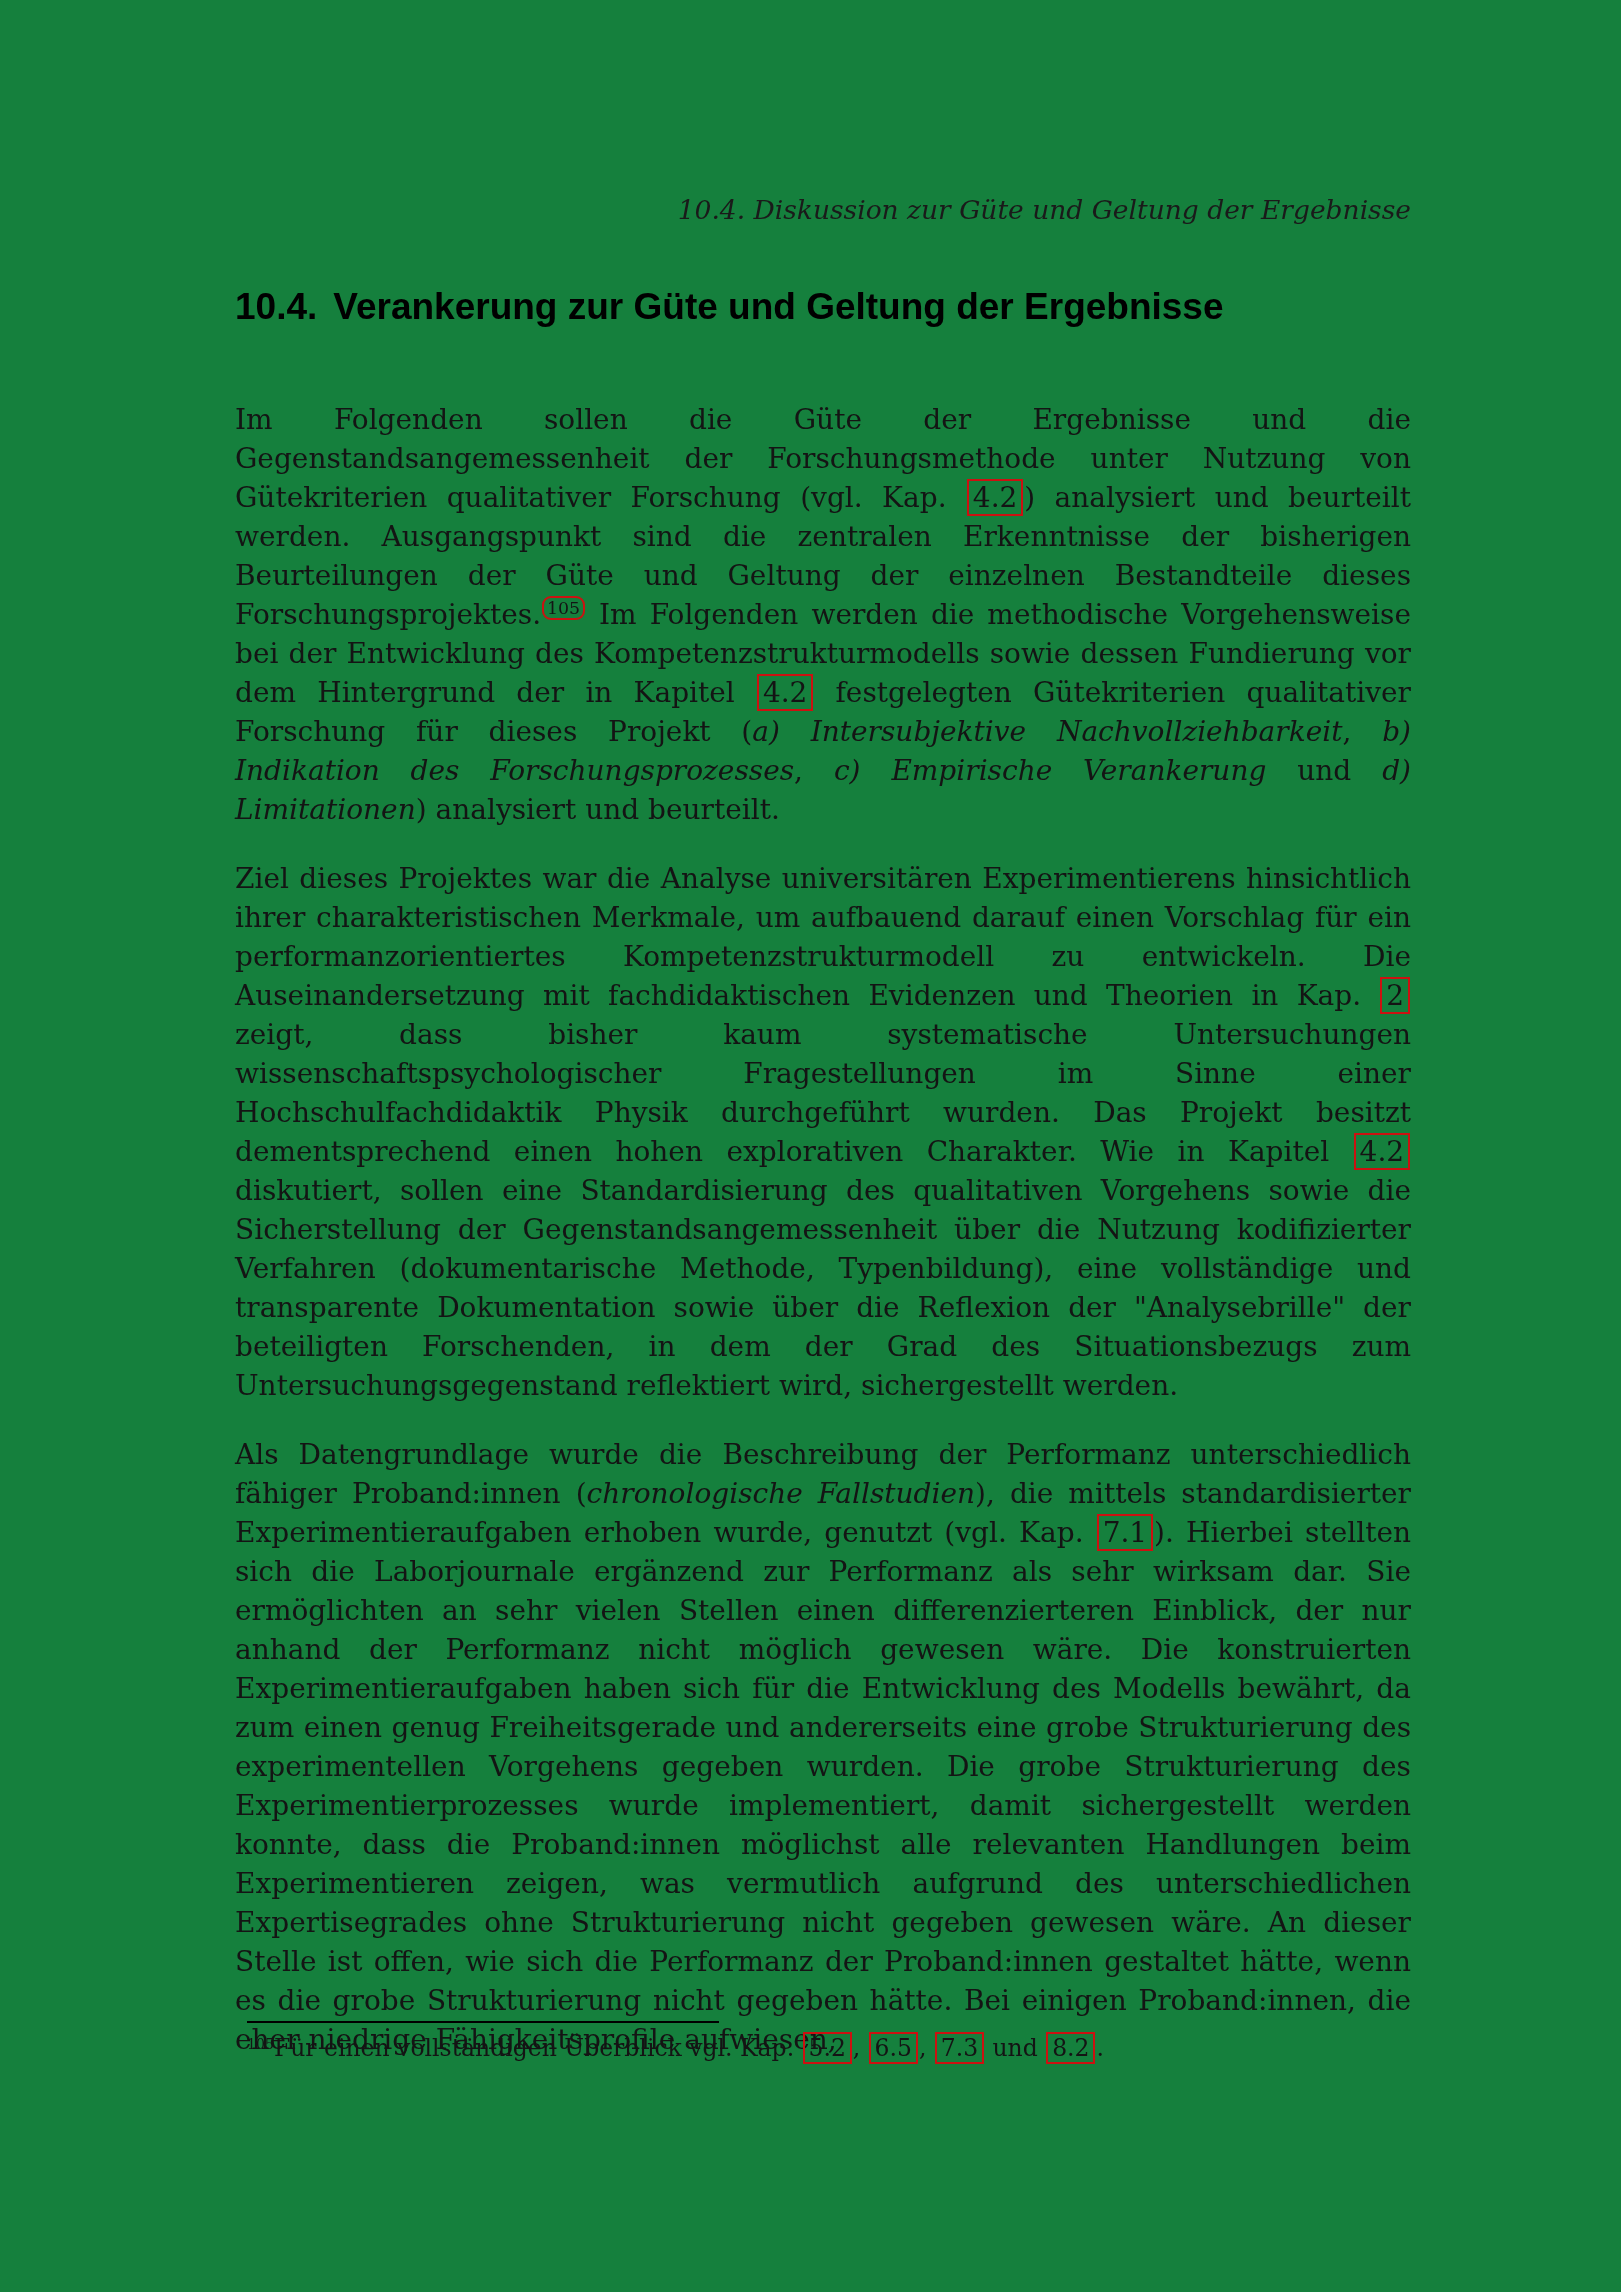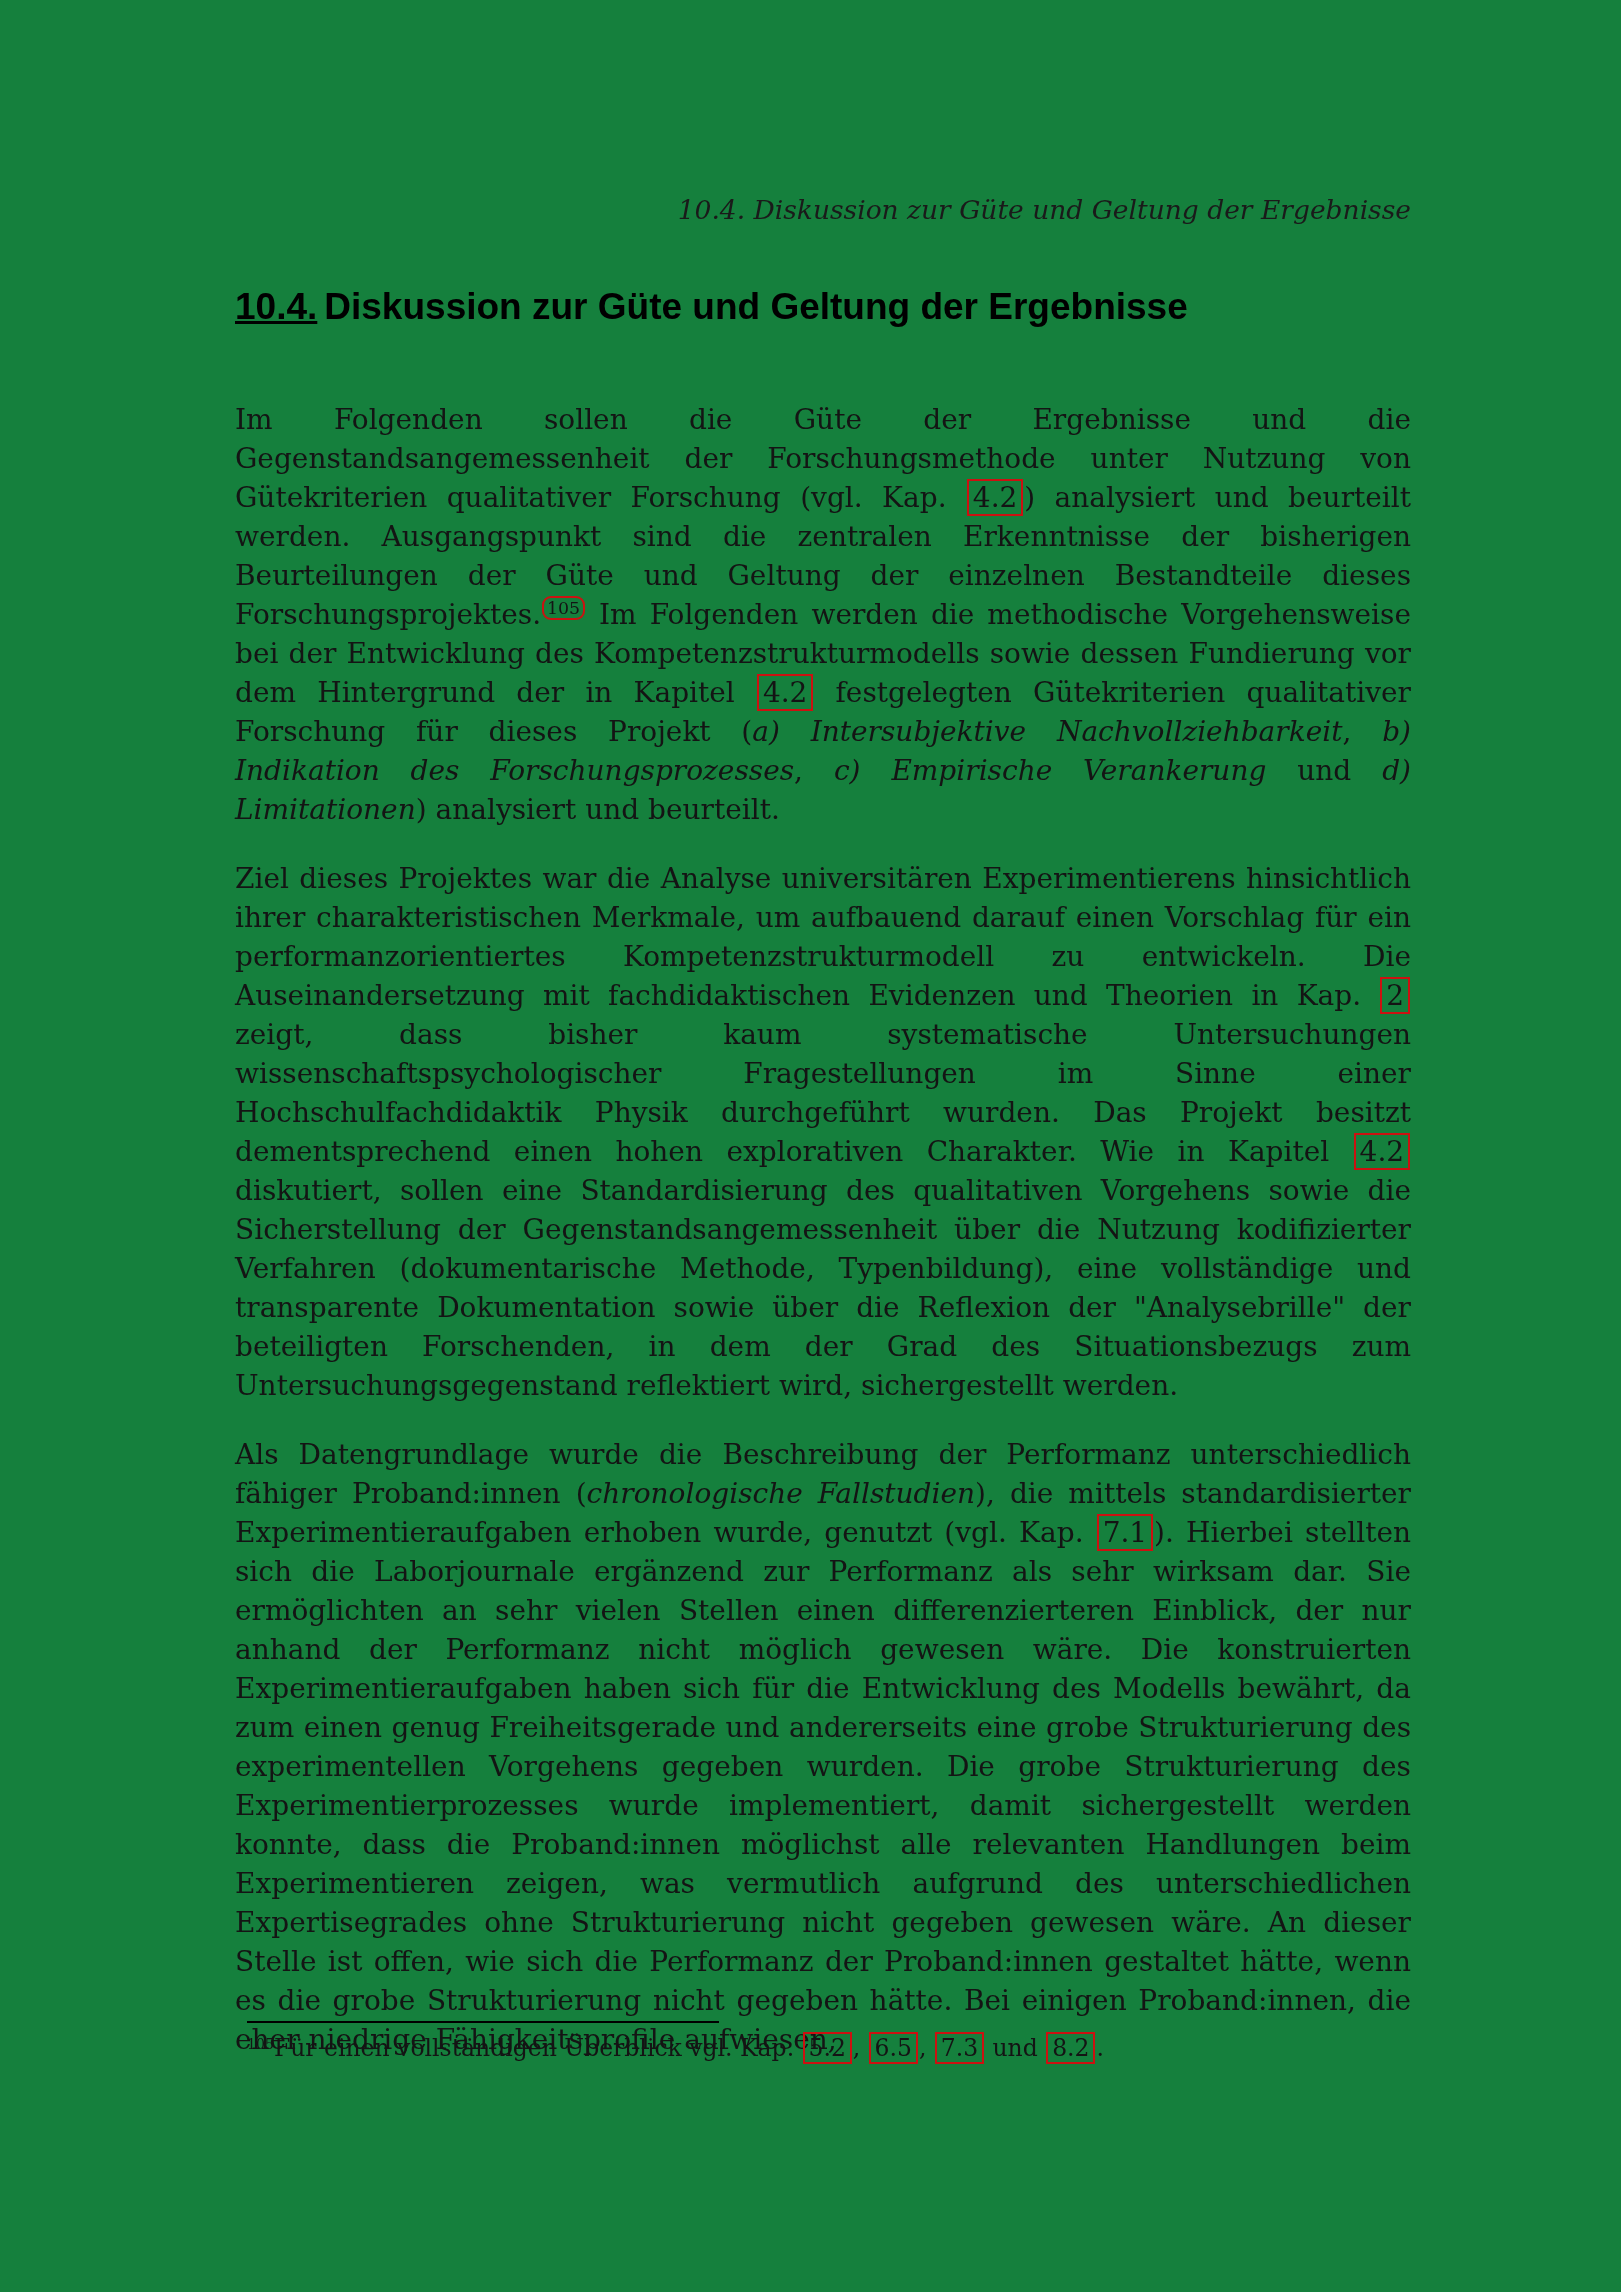--- a/index.html
+++ b/index.html
@@ -30,21 +30,21 @@
     position: absolute;
     top: 286px;
     left: 235px;
     width: 1235px;
     font-family: "Liberation Sans", sans-serif;
     font-weight: 700;
     font-size: 37px;
     color: #000000;
     white-space: nowrap;
   }
-  .section-heading .num { margin-right: 7px; text-decoration: underline; }
+  .section-heading .num { margin-right: 16px; }
 
   .body-text {
     position: absolute;
     top: 400px;
     left: 235px;
     width: 1176px;
     font-size: 28px;
     line-height: 39px;
     text-align: justify;
     hyphens: auto;
@@ -98,21 +98,21 @@
   }
 </style>
 </head>
 <body>
 
 <div class="page">
 
   <div class="running-header">10.4. Diskussion zur Güte und Geltung der Ergebnisse</div>
 
   <div class="section-heading">
-    <span class="num">10.4.</span><span>Diskussion zur Güte und Geltung der Ergebnisse</span>
+    <span class="num">10.4.</span><span>Verankerung zur Güte und Geltung der Ergebnisse</span>
   </div>
 
   <div class="body-text">
     <p class="para"><span>Im Folgenden sollen die Güte der Ergebnisse und die Gegenstandsangemessenheit der Forschungsmethode unter Nutzung von Gütekriterien qualitativer Forschung (vgl. Kap. </span><span class="refbox" style="border-color: rgb(204, 17, 17);">4.2</span><span>) analysiert und beurteilt werden. Ausgangspunkt sind die zentralen Erkenntnisse der bisherigen Beurteilungen der Güte und Geltung der einzelnen Bestandteile dieses Forschungsprojektes.</span><span class="refbox sup" style="border-color: rgb(204, 17, 17);">105</span><span> Im Folgenden werden die methodische Vorgehensweise bei der Entwicklung des Kompetenzstrukturmodells sowie dessen Fundierung vor dem Hintergrund der in Kapitel </span><span class="refbox" style="border-color: rgb(204, 17, 17);">4.2</span><span> festgelegten Gütekriterien qualitativer Forschung für dieses Projekt (</span><em>a) Intersubjektive Nachvollziehbarkeit</em><span>, </span><em>b) Indikation des Forschungsprozesses</em><span>, </span><em>c) Empirische Verankerung</em><span> und </span><em>d) Limitationen</em><span>) analysiert und beurteilt.</span></p>
     <p class="para"><span>Ziel dieses Projektes war die Analyse universitären Experimentierens hinsichtlich ihrer charakteristischen Merkmale, um aufbauend darauf einen Vorschlag für ein performanzorientiertes Kompetenzstrukturmodell zu entwickeln. Die Auseinandersetzung mit fachdidaktischen Evidenzen und Theorien in Kap. </span><span class="refbox" style="border-color: rgb(204, 17, 17);">2</span><span> zeigt, dass bisher kaum systematische Untersuchungen wissenschaftspsychologischer Fragestellungen im Sinne einer Hochschulfachdidaktik Physik durchgeführt wurden. Das Projekt besitzt dementsprechend einen hohen explorativen Charakter. Wie in Kapitel </span><span class="refbox" style="border-color: rgb(204, 17, 17);">4.2</span><span> diskutiert, sollen eine Standardisierung des qualitativen Vorgehens sowie die Sicherstellung der Gegenstandsangemessenheit über die Nutzung kodifizierter Verfahren (dokumentarische Methode, Typenbildung), eine vollständige und transparente Dokumentation sowie über die Reflexion der "Analysebrille" der beteiligten Forschenden, in dem der Grad des Situationsbezugs zum Untersuchungsgegenstand reflektiert wird, sichergestellt werden.</span></p>
     <p class="para"><span>Als Datengrundlage wurde die Beschreibung der Performanz unterschiedlich fähiger Proband:innen (</span><em>chronologische Fallstudien</em><span>), die mittels standardisierter Experimentieraufgaben erhoben wurde, genutzt (vgl. Kap. </span><span class="refbox" style="border-color: rgb(204, 17, 17);">7.1</span><span>). Hierbei stellten sich die Laborjournale ergänzend zur Performanz als sehr wirksam dar. Sie ermöglichten an sehr vielen Stellen einen differenzierteren Einblick, der nur anhand der Performanz nicht möglich gewesen wäre. Die konstruierten Experimentieraufgaben haben sich für die Entwicklung des Modells bewährt, da zum einen genug Freiheitsgerade und andererseits eine grobe Strukturierung des experimentellen Vorgehens gegeben wurden. Die grobe Strukturierung des Experimentierprozesses wurde implementiert, damit sichergestellt werden konnte, dass die Proband:innen möglichst alle relevanten Handlungen beim Experimentieren zeigen, was vermutlich aufgrund des unterschiedlichen Expertisegrades ohne Strukturierung nicht gegeben gewesen wäre. An dieser Stelle ist offen, wie sich die Performanz der Proband:innen gestaltet hätte, wenn es die grobe Strukturierung nicht gegeben hätte. Bei einigen Proband:innen, die eher niedrige Fähigkeitsprofile aufwiesen,</span></p>
   </div>
 
   <div class="footnote-area">
     <div class="footnote-rule"></div>

